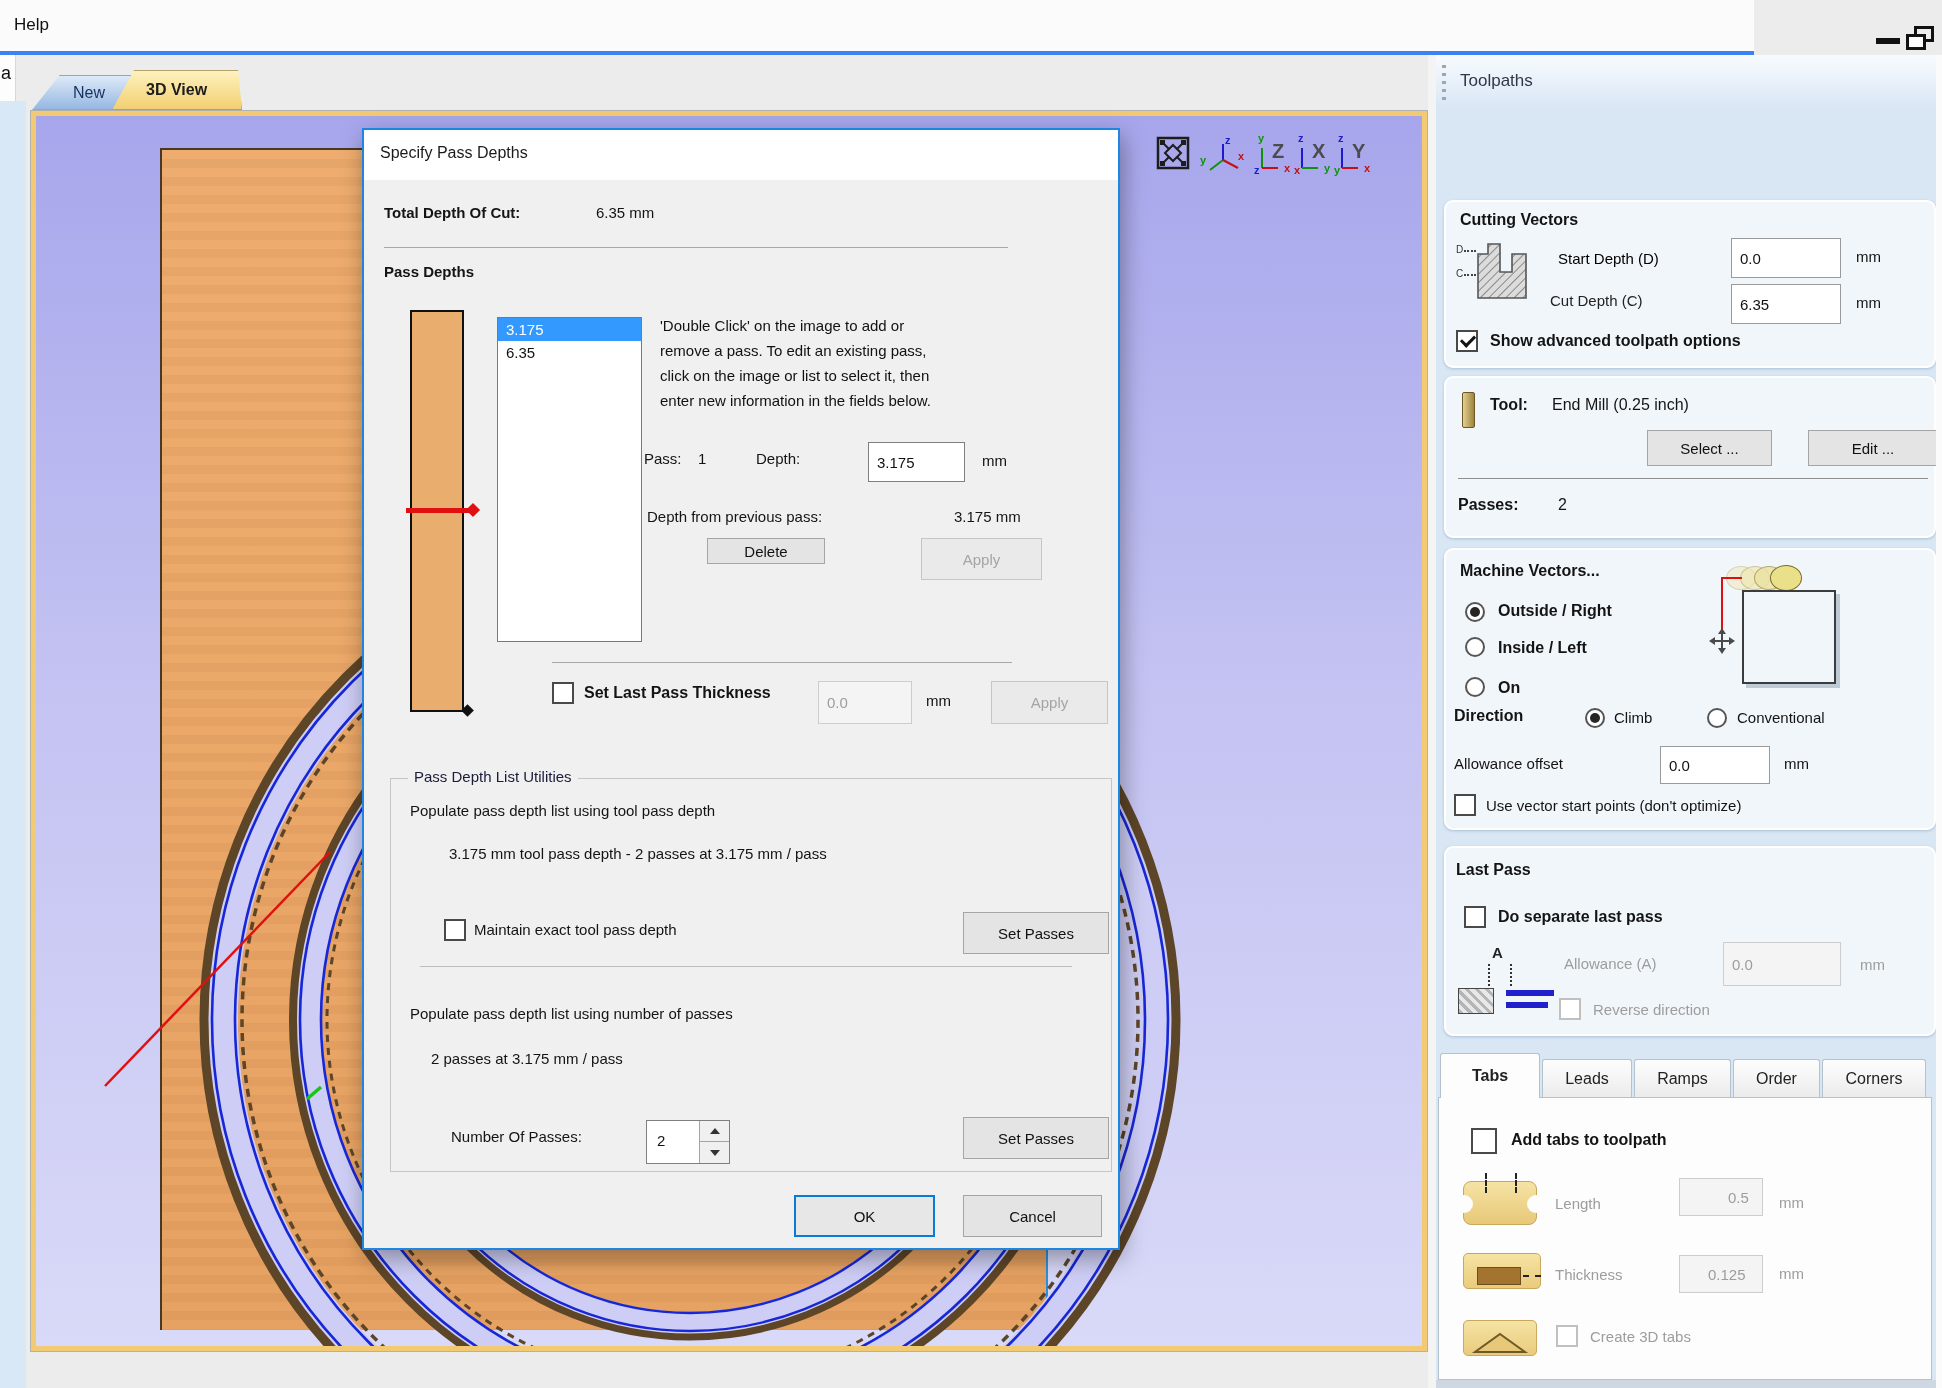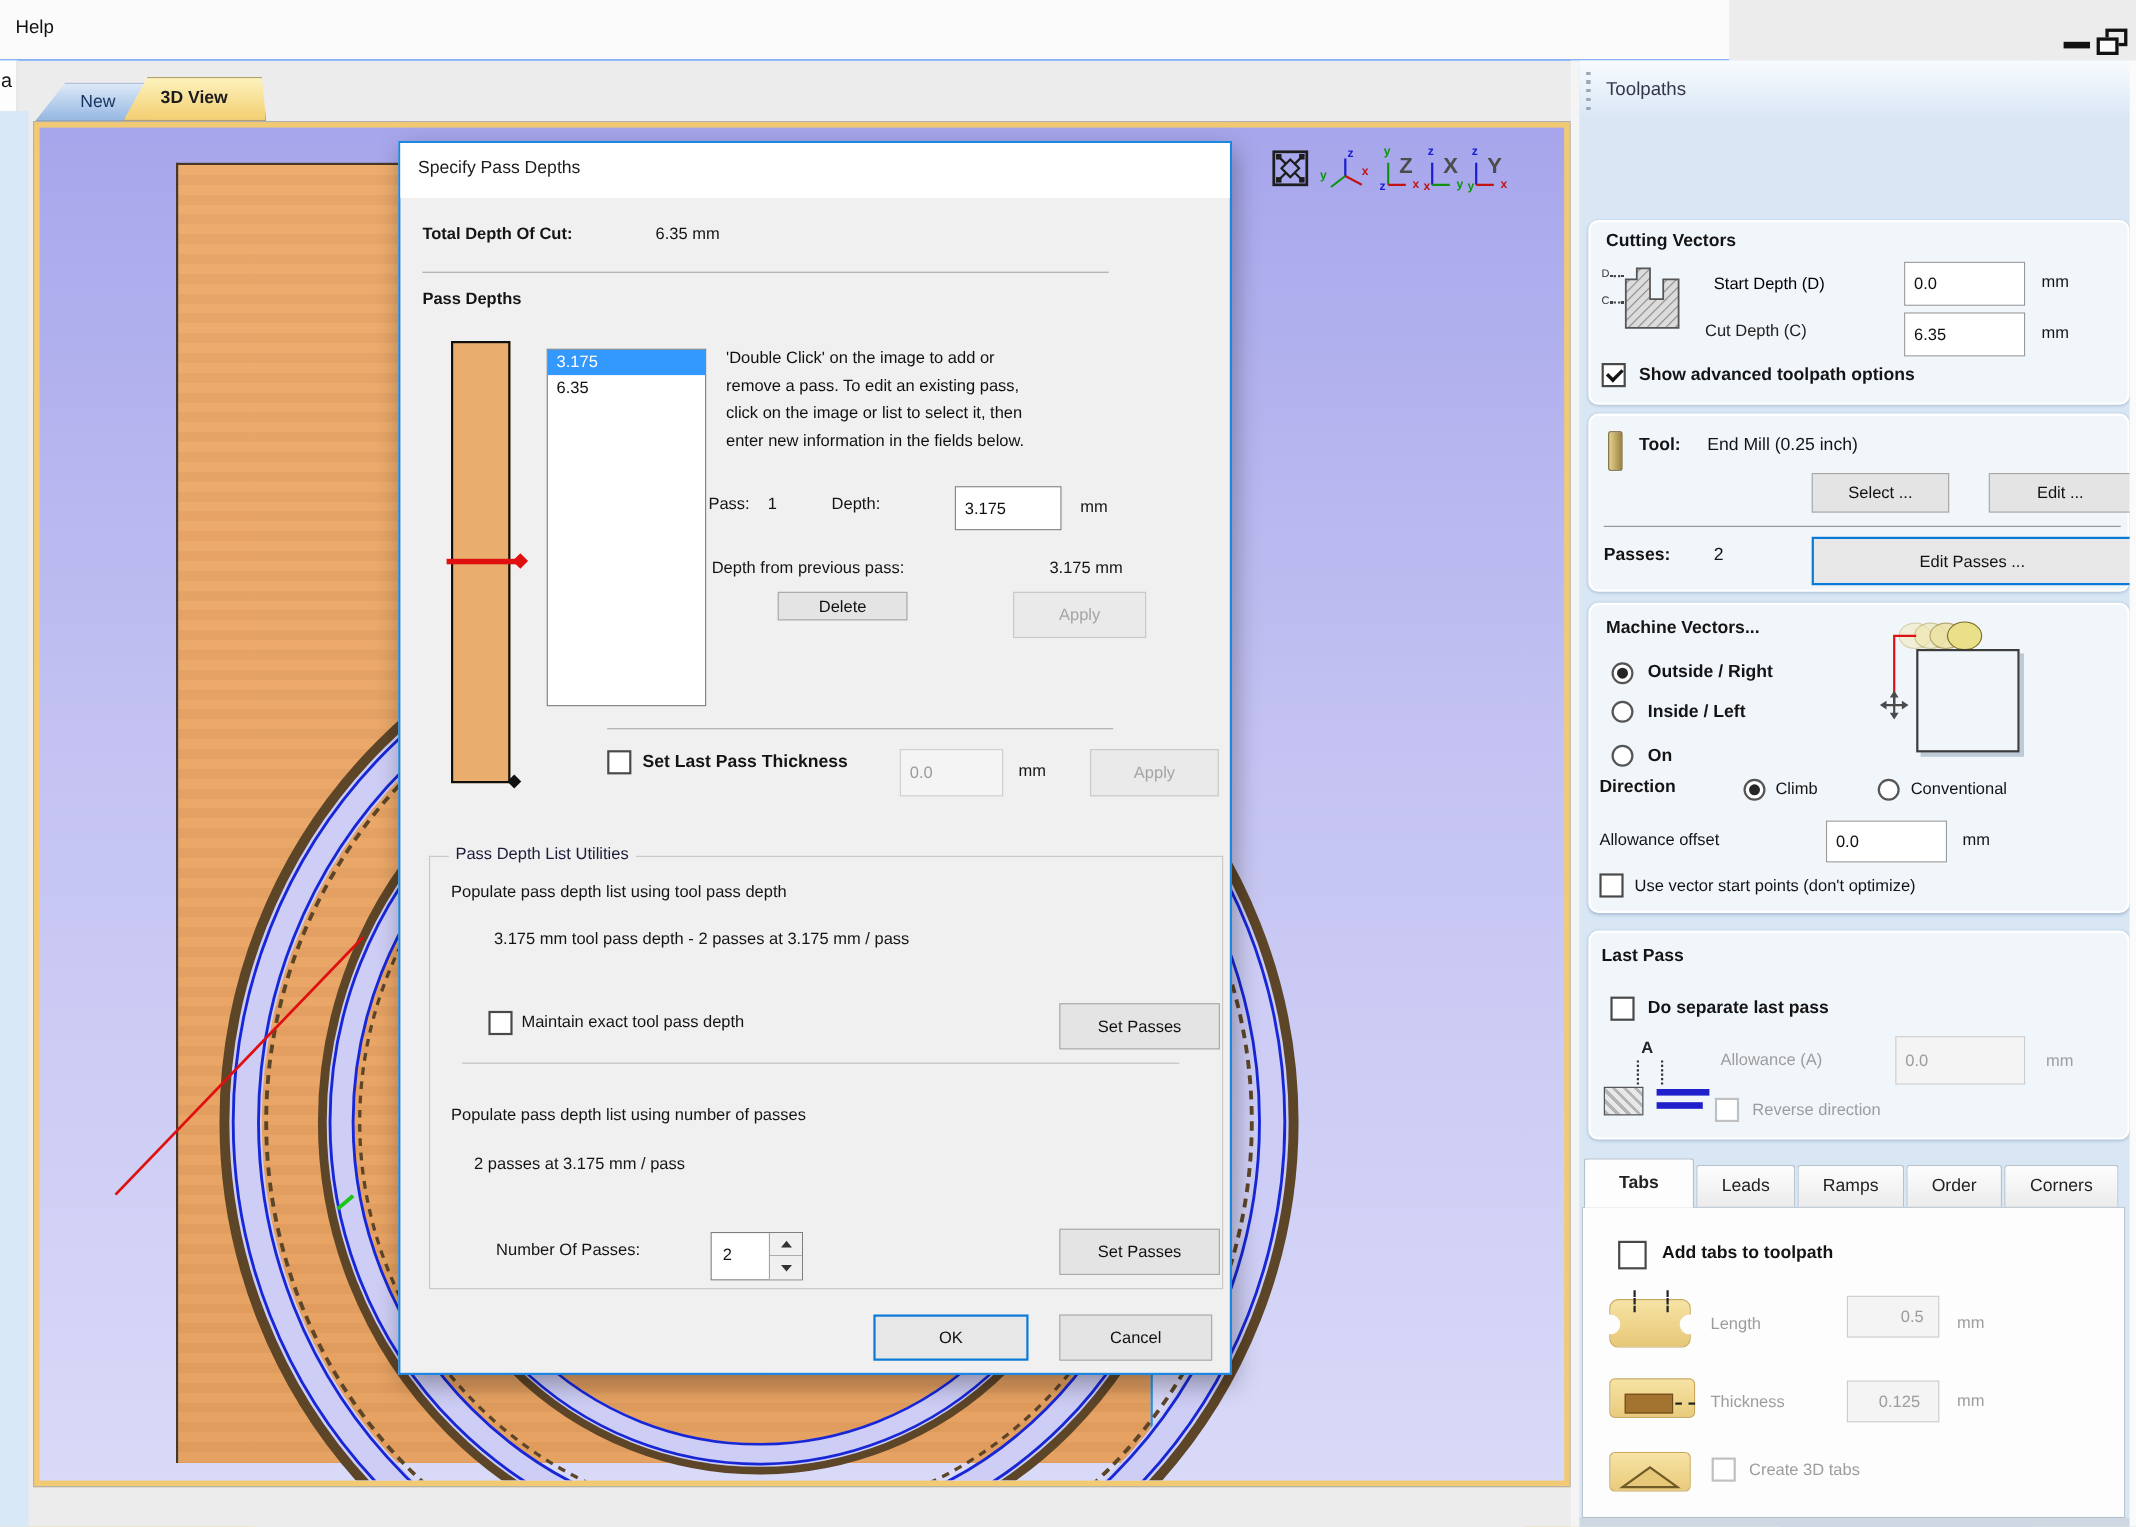--- a/index.html
+++ b/index.html
@@ -24,21 +24,21 @@
   .card{position:absolute;background:#f1f6fb;border:2px solid #fff;border-radius:9px;box-shadow:0 1px 3px rgba(100,130,160,.4)}
   .tabbtn{position:absolute;display:flex;align-items:center;justify-content:center;font-size:16px;background:linear-gradient(#fdfdfd,#ebebeb);border:1px solid #b5c1cc;border-bottom:none;border-radius:3px 3px 0 0;color:#222}
   .tabbtn.active{background:#fdfdfd;font-weight:700;z-index:3}
   .axletter{position:absolute;font-size:11px;font-weight:700}
   .az{color:#1b1bd0}.ax{color:#c21212}.ay{color:#0f930f}
   .bigax{position:absolute;font-size:20px;font-weight:700;color:#4c4c4c}
 </style>
 </head>
 <body>
 
-<div class="ab" style="left:0;top:0;width:1572px;height:55px;background:#fbfbfb;border-bottom:1px solid #3b82f6">
+<div class="ab" style="left:0;top:0;width:1754px;height:55px;background:#fbfbfb;border-bottom:4px solid #3b82f6">
   <span class="ab" style="left:14px;top:15px;font-size:17px;color:#111">Help</span>
   <div class="ab" style="left:1876px;top:38px;width:24px;height:6px;background:#111"></div>
   <div class="ab" style="left:1906px;top:26px;width:30px;height:26px">
     <div class="ab" style="left:8px;top:0;width:20px;height:16px;border:3px solid #111"></div>
     <div class="ab" style="left:0;top:8px;width:20px;height:16px;border:3px solid #111;background:#fbfbfb"></div>
   </div>
 </div>
 
 <div class="ab" style="left:0;top:55px;width:16px;height:46px;background:#fdfdfd;border-right:1px solid #d8d8d8">
   <span class="ab" style="left:1px;top:8px;font-size:18px;color:#111">a</span>
@@ -251,21 +251,20 @@
 
   <div class="card" style="left:8px;top:321px;width:492px;height:162px">
     <div class="ab" style="left:16px;top:14px;width:13px;height:36px;background:linear-gradient(90deg,#e4d08e,#9c8440);border:1px solid #6b5a26;border-radius:2px"></div>
     <span class="ab b t16" style="left:44px;top:18px">Tool:</span>
     <span class="ab t16" style="left:106px;top:18px">End Mill (0.25 inch)</span>
     <div class="btn" style="left:201px;top:52px;width:125px;height:36px">Select ...</div>
     <div class="btn" style="left:362px;top:52px;width:130px;height:36px">Edit ...</div>
     <div class="hr" style="left:12px;top:100px;width:470px;background:#8f8f8f"></div>
     <span class="ab b t16" style="left:12px;top:118px">Passes:</span>
     <span class="ab t16" style="left:112px;top:118px">2</span>
-    <div class="btn focus" style="left:201px;top:110px;width:292px;height:44px">Edit Passes ...</div>
   </div>
 
   <div class="card" style="left:8px;top:493px;width:492px;height:282px">
     <span class="ab b t16" style="left:14px;top:12px">Machine Vectors...</span>
     <span class="radio sel" style="left:19px;top:52px"></span>
     <span class="ab b t16" style="left:52px;top:52px">Outside / Right</span>
     <span class="radio" style="left:19px;top:87px"></span>
     <span class="ab b t16" style="left:52px;top:89px">Inside / Left</span>
     <span class="radio" style="left:19px;top:127px"></span>
     <span class="ab b t16" style="left:52px;top:129px">On</span>

